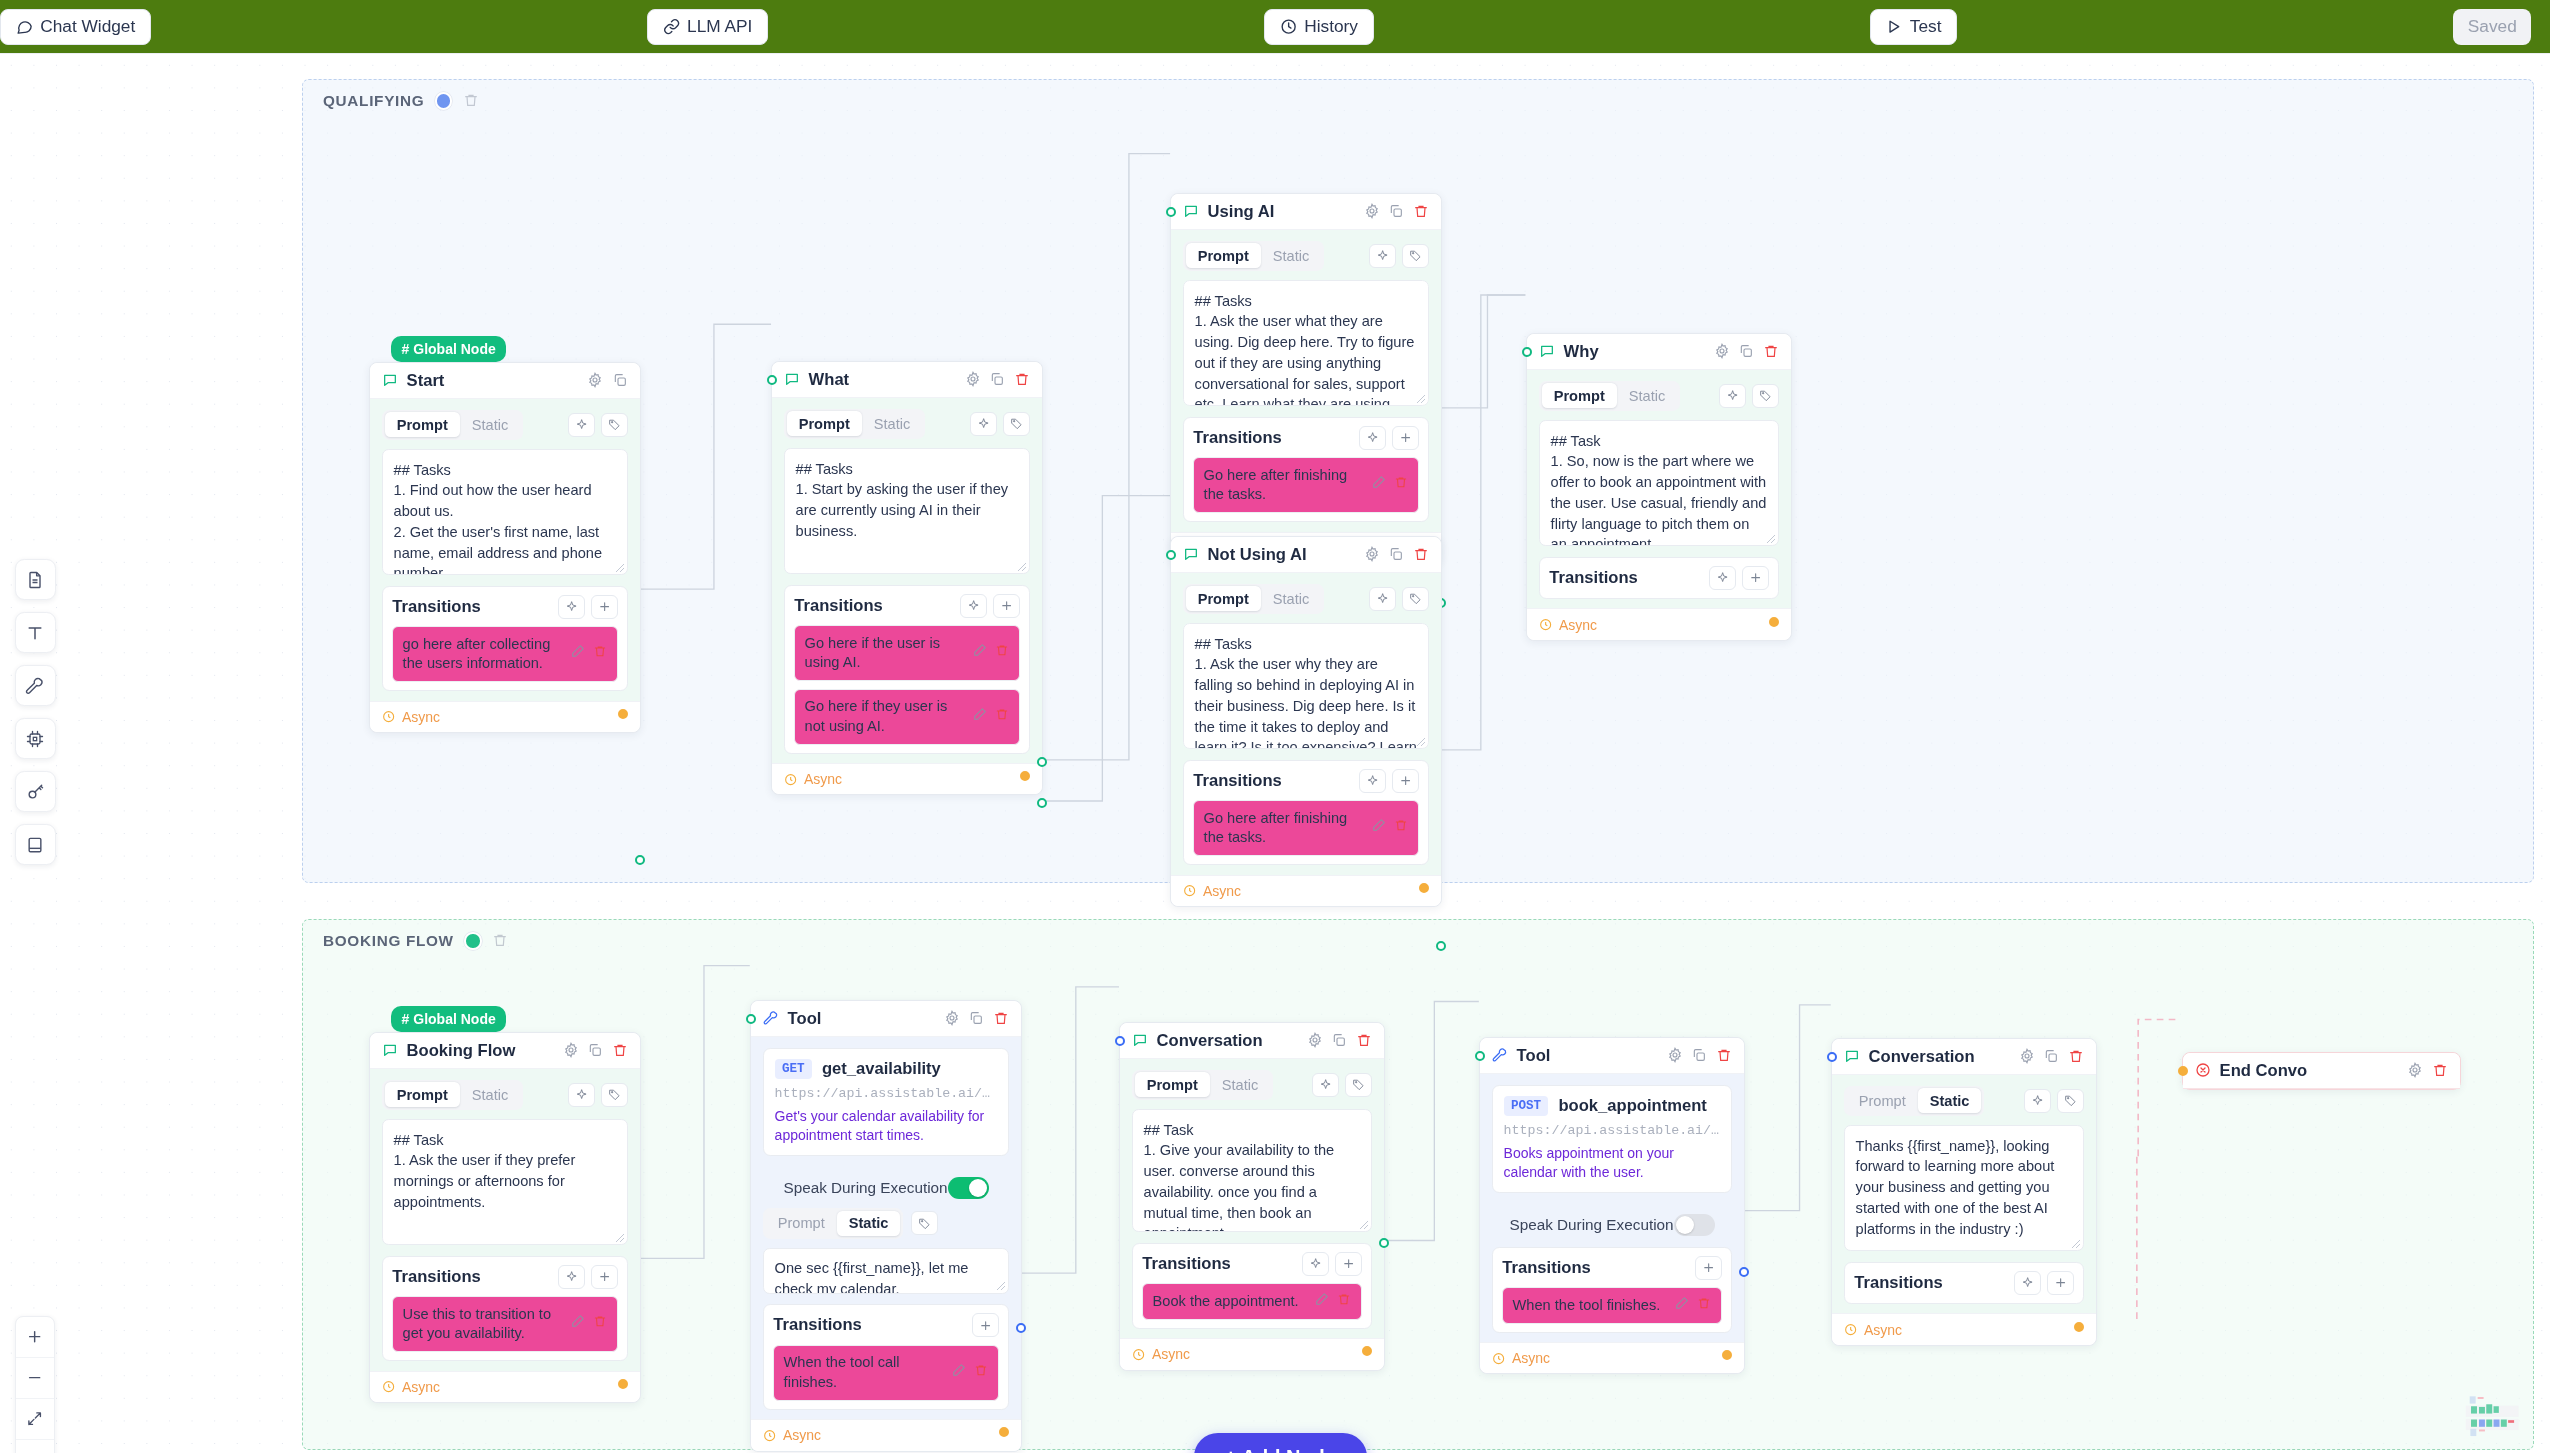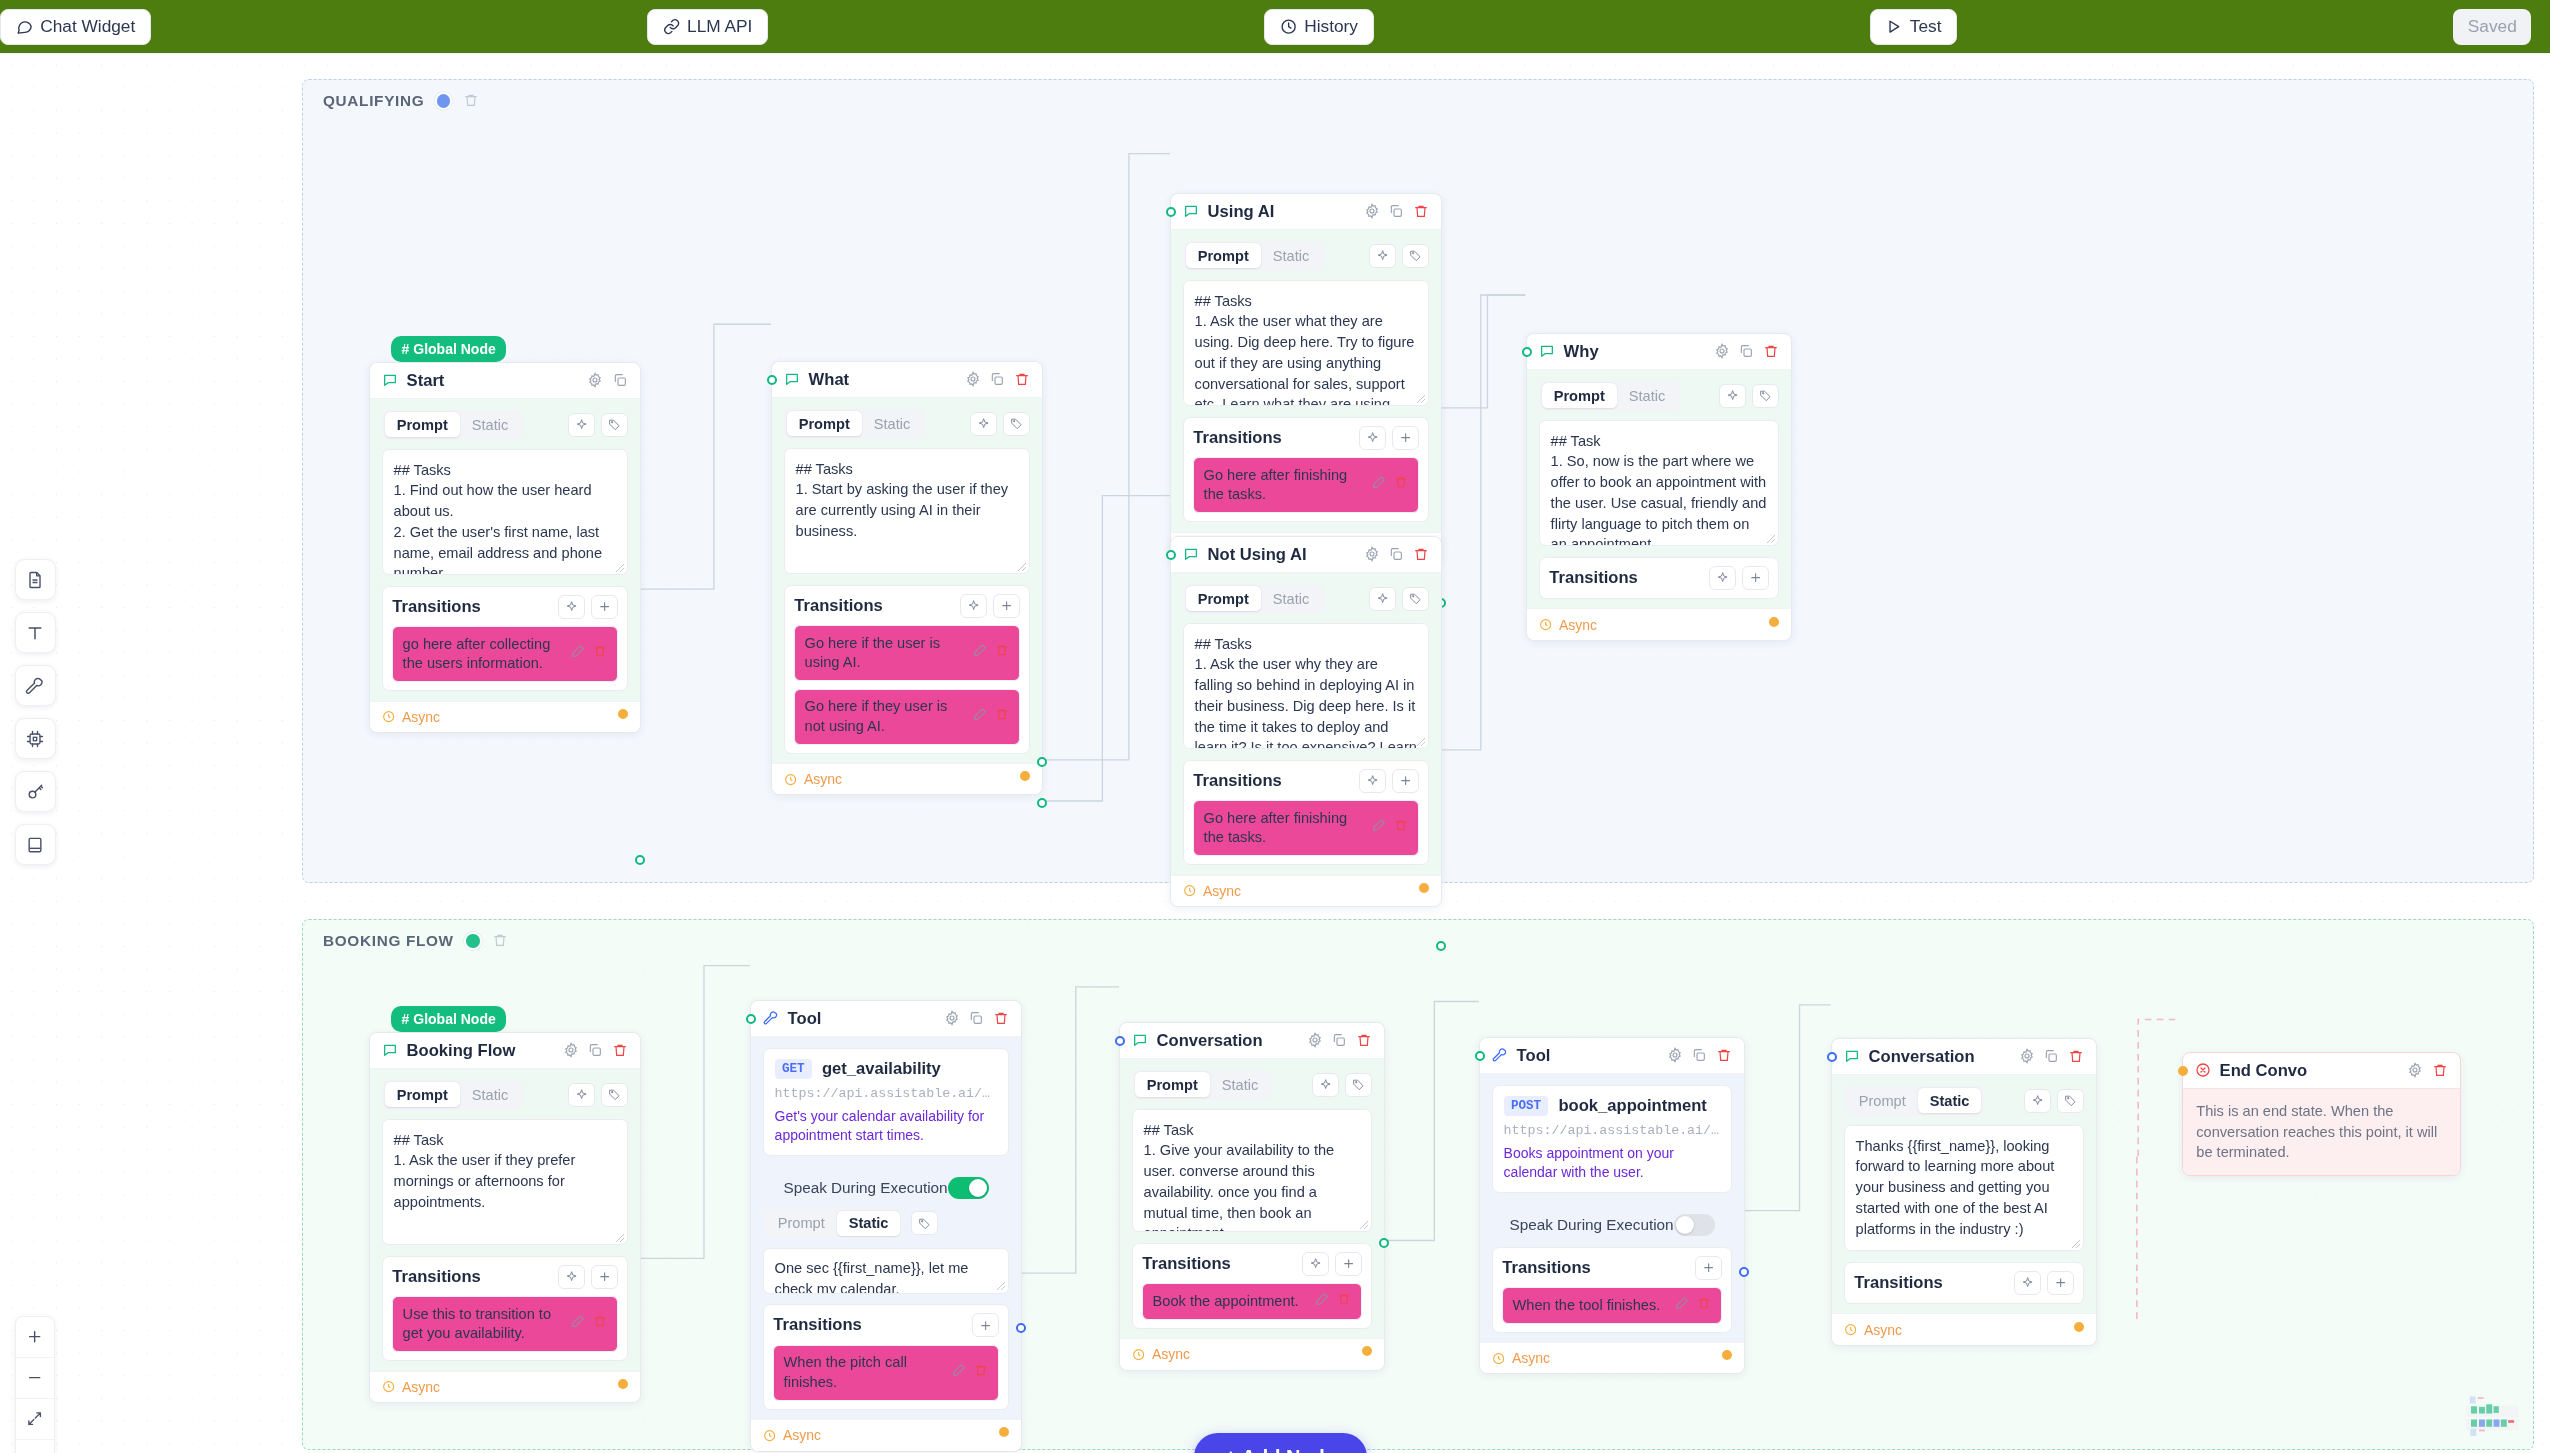--- a/index.html
+++ b/index.html
@@ -869,21 +869,21 @@
           <span class="trans-title">Transitions</span>
           <span class="mini-group">
             <span class="mini-btn">
                 <svg width="13.3" height="13.3" viewBox="0 0 24 24" fill="none" stroke="#7b8494" stroke-width="2" stroke-linecap="round">
                   <path d="M12 5v14M5 12h14"></path>
                 </svg>
               </span>
           </span>
         </div>
         <div class="trans-item">
-          <span class="tx">When the pitch call finishes.</span>
+          <span class="tx">When the tool call finishes.</span>
           <span><svg width="14" height="14" viewBox="0 0 24 24" fill="none" stroke="#8b93a3" stroke-width="1.8" stroke-linejoin="round">
                 <path d="M16 3l5 5L8 21H3v-5z"></path>
               </svg></span>
           <span><svg width="14" height="14" viewBox="0 0 24 24" fill="none" stroke="#ef4444" stroke-width="1.8" stroke-linecap="round">
                 <path d="M4 7h16M9 7V5h6v2M6 7l1 13h10l1-13"></path>
               </svg></span>
         </div>
       </div>
     </div>
     <div class="async-bar">
@@ -1144,21 +1144,20 @@
       <span class="head-icons">
         <span><svg width="16" height="16" viewBox="0 0 24 24" fill="none" stroke="#9aa1b0" stroke-width="1.7">
               <circle cx="12" cy="12" r="3"></circle>
               <path d="M12 2l1.6 2.6 3-.6.5 3 2.7 1.4-1.6 2.6 1.6 2.6-2.7 1.4-.5 3-3-.6L12 22l-1.6-2.6-3 .6-.5-3L4.2 15.6 5.8 13 4.2 10.4l2.7-1.4.5-3 3 .6z"></path>
             </svg></span>
         <span><svg width="16" height="16" viewBox="0 0 24 24" fill="none" stroke="#ef4444" stroke-width="1.8" stroke-linecap="round">
               <path d="M4 7h16M9 7V5h6v2M6 7l1 13h10l1-13"></path>
             </svg></span>
       </span>
     </div>
-    <div class="end-body">This is an end state. When the conversation reaches this point, it will be terminated.</div>
     <span class="port amber" style="left:-5.3px; top:13.3px;"></span>
   </div>
 
   <div id="lefttools">
     <div class="ltool">
       <svg width="20" height="20" viewBox="0 0 24 24" fill="none" stroke="#49516a" stroke-width="1.7" stroke-linejoin="round">
           <path d="M14 3H7a1 1 0 0 0-1 1v16a1 1 0 0 0 1 1h10a1 1 0 0 0 1-1V7z"></path>
           <path d="M14 3v4h4"></path>
           <path d="M9 12h6M9 15h6"></path>
         </svg>

